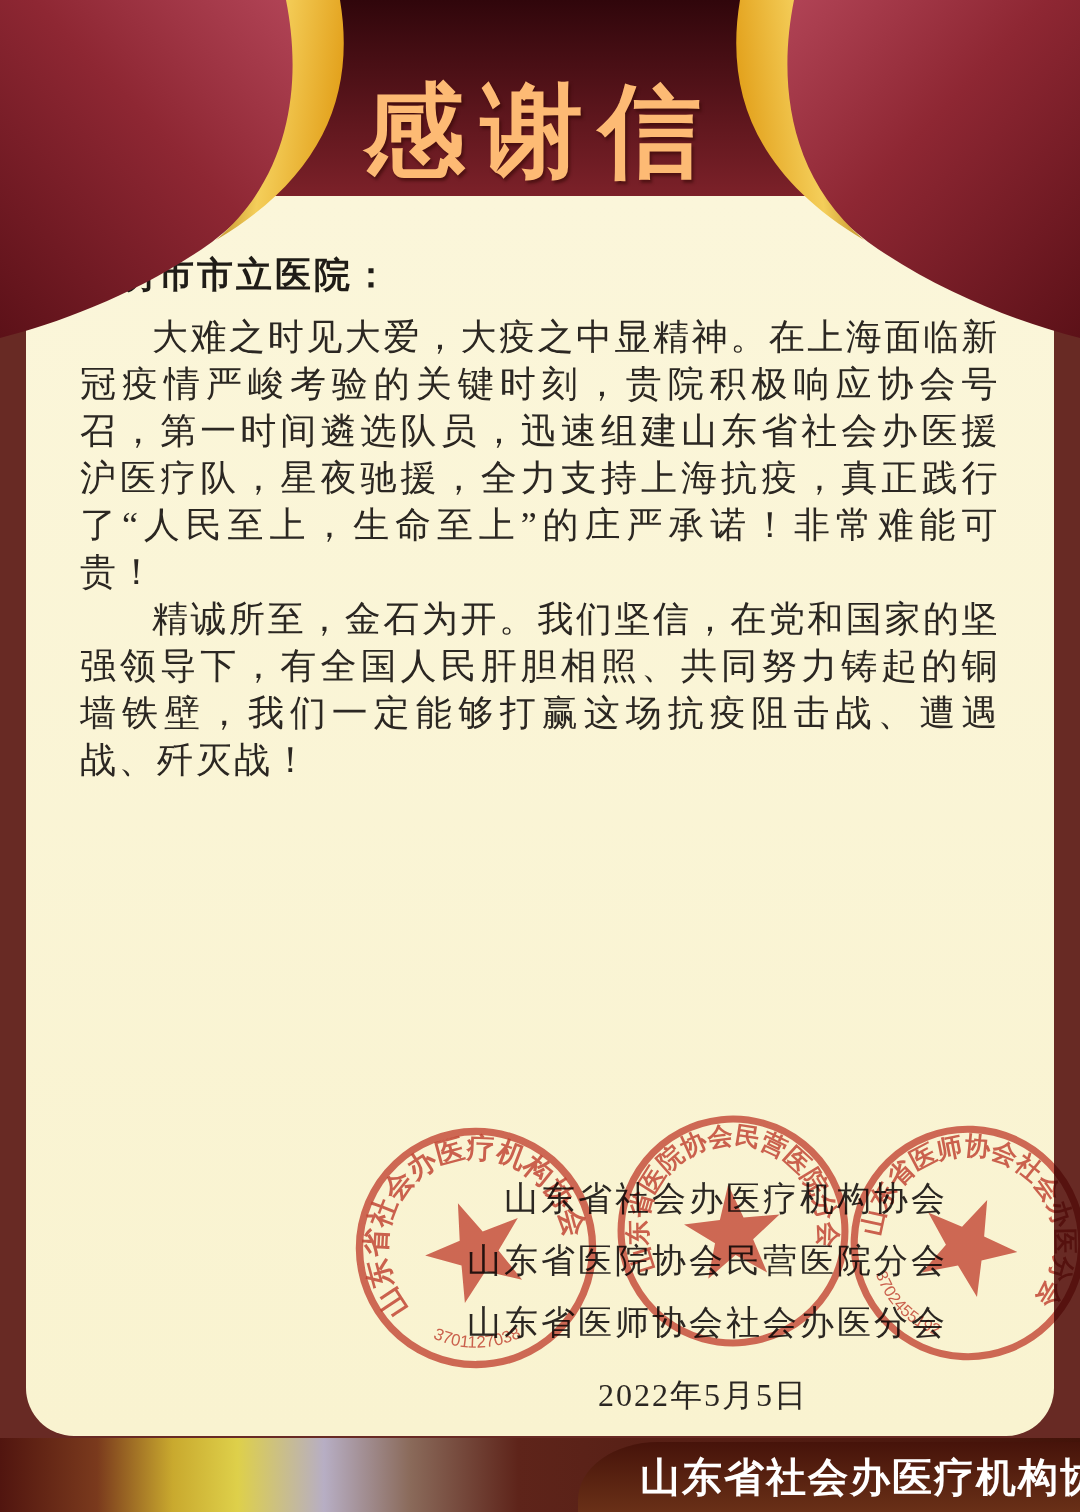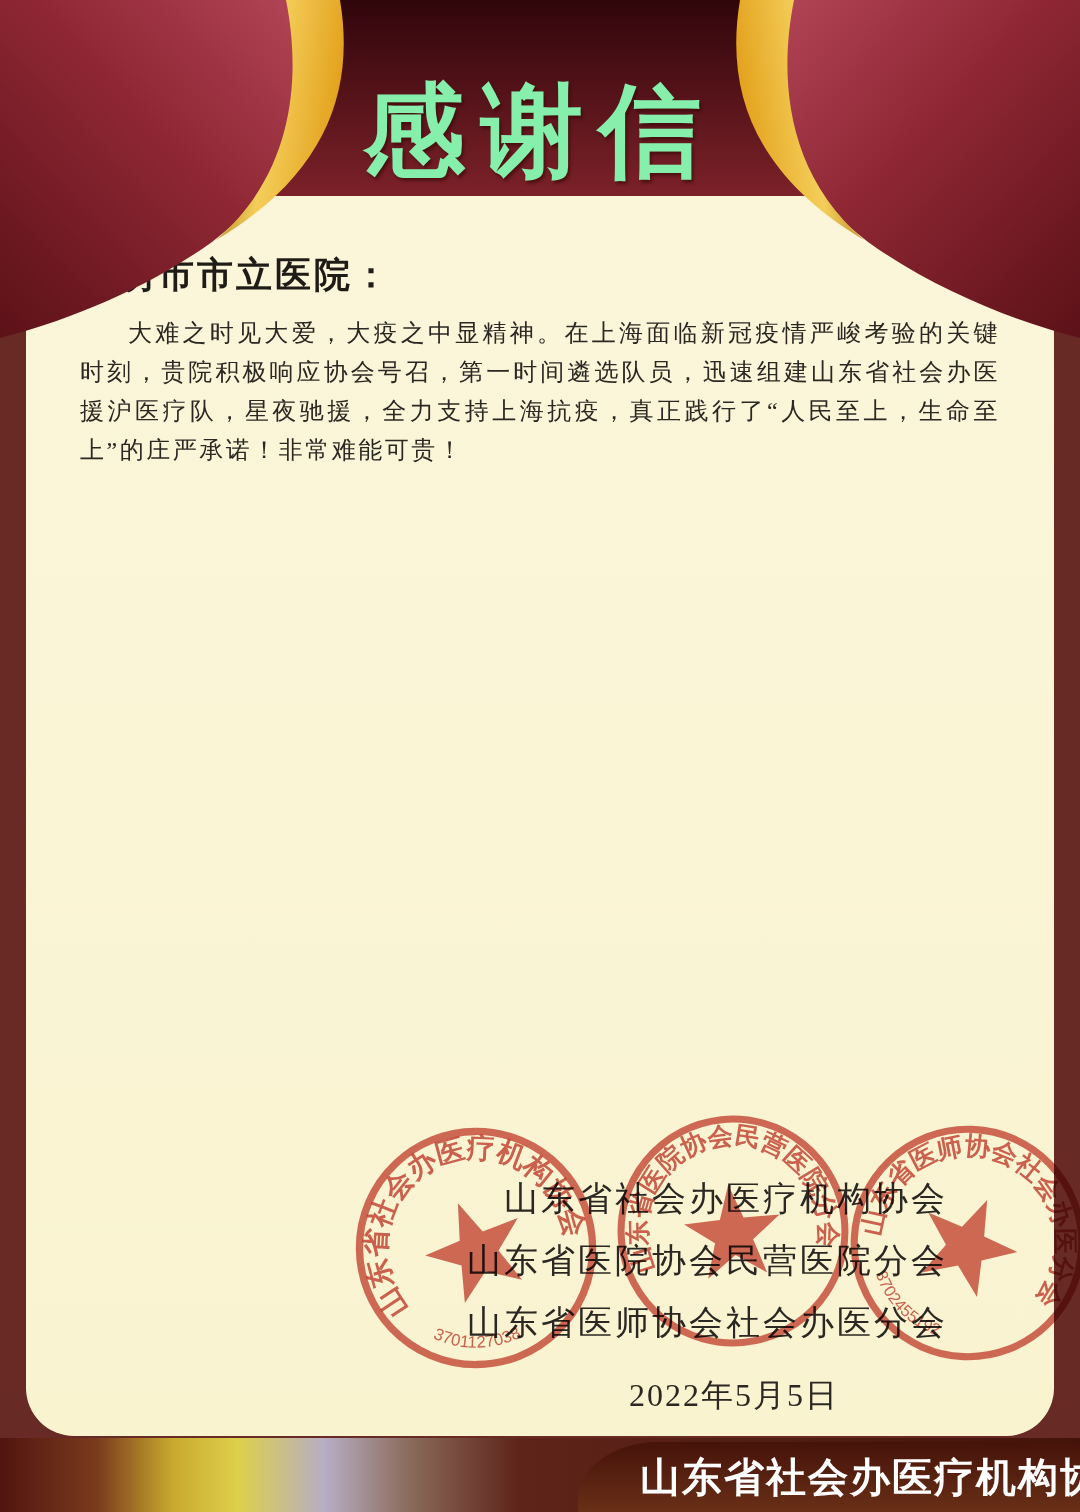--- a/index.html
+++ b/index.html
@@ -25,59 +25,59 @@
     font-size:36px;
     font-weight:bold;
     color:#1f1c17;
     letter-spacing:3px;
     margin-bottom:14px;
     font-family:"Liberation Sans", sans-serif;
   }
   .para{
     margin:0;
     text-indent:2em;
-    font-size:24px;
-    line-height:39px;
+    font-size:36px;
+    line-height:47px;
     letter-spacing:2.5px;
     color:#2b2722;
     text-align:justify;
   }
   
   .header-decoration{
     position:absolute;top:0;left:0;
     width:1080px;height:340px;
     z-index:3;
     display:block;
     pointer-events:none;
   }
   .title{
     position:absolute;top:64px;left:0;width:100%;
     text-align:center;
     font-size:102px;
     font-weight:bold;
     letter-spacing:16px;
-    color:#86efac;
+    color:#fdba74;
     z-index:4;
     font-family:"Liberation Sans", sans-serif;
     text-shadow:2px 3px 3px rgba(50,8,4,.55);
   }
   
   .signatures{
     position:absolute;
     top:1168px;right:132px;
     text-align:right;
     font-size:34px;
     line-height:62px;
     letter-spacing:3px;
     color:#2b2722;
     z-index:4;
   }
   .date{
     position:absolute;
-    top:1374px;left:734px;
+    top:1374px;left:703px;
     transform:translateX(-50%);
     font-size:32px;
     letter-spacing:2px;
     color:#2b2722;
     z-index:4;
     white-space:nowrap;
   }
   
   .stamp{
     position:absolute;
@@ -116,20 +116,21 @@
   }
 </style>
 </head>
 <body>
 
 <div class="page">
 
   <div class="paper">
     <div class="salutation">潍坊市市立医院：</div>
     <p class="para">大难之时见大爱，大疫之中显精神。在上海面临新冠疫情严峻考验的关键时刻，贵院积极响应协会号召，第一时间遴选队员，迅速组建山东省社会办医援沪医疗队，星夜驰援，全力支持上海抗疫，真正践行了“人民至上，生命至上”的庄严承诺！非常难能可贵！</p>
+    <p class="para">精诚所至，金石为开。我们坚信，在党和国家的坚强领导下，有全国人民肝胆相照、共同努力铸起的铜墙铁壁，我们一定能够打赢这场抗疫阻击战、遭遇战、歼灭战！</p>
   </div>
 
   <svg class="header-decoration" viewBox="0 0 1080 340" aria-hidden="true">
     <defs>
       <linearGradient id="panelGrad" x1="0" y1="0" x2="0" y2="1">
         <stop offset="0" stop-color="#30060b"></stop>
         <stop offset="1" stop-color="#7c2129"></stop>
       </linearGradient>
       <linearGradient id="redL" x1="0" y1="1" x2="1" y2="0">
         <stop offset="0" stop-color="#5c1118"></stop>

